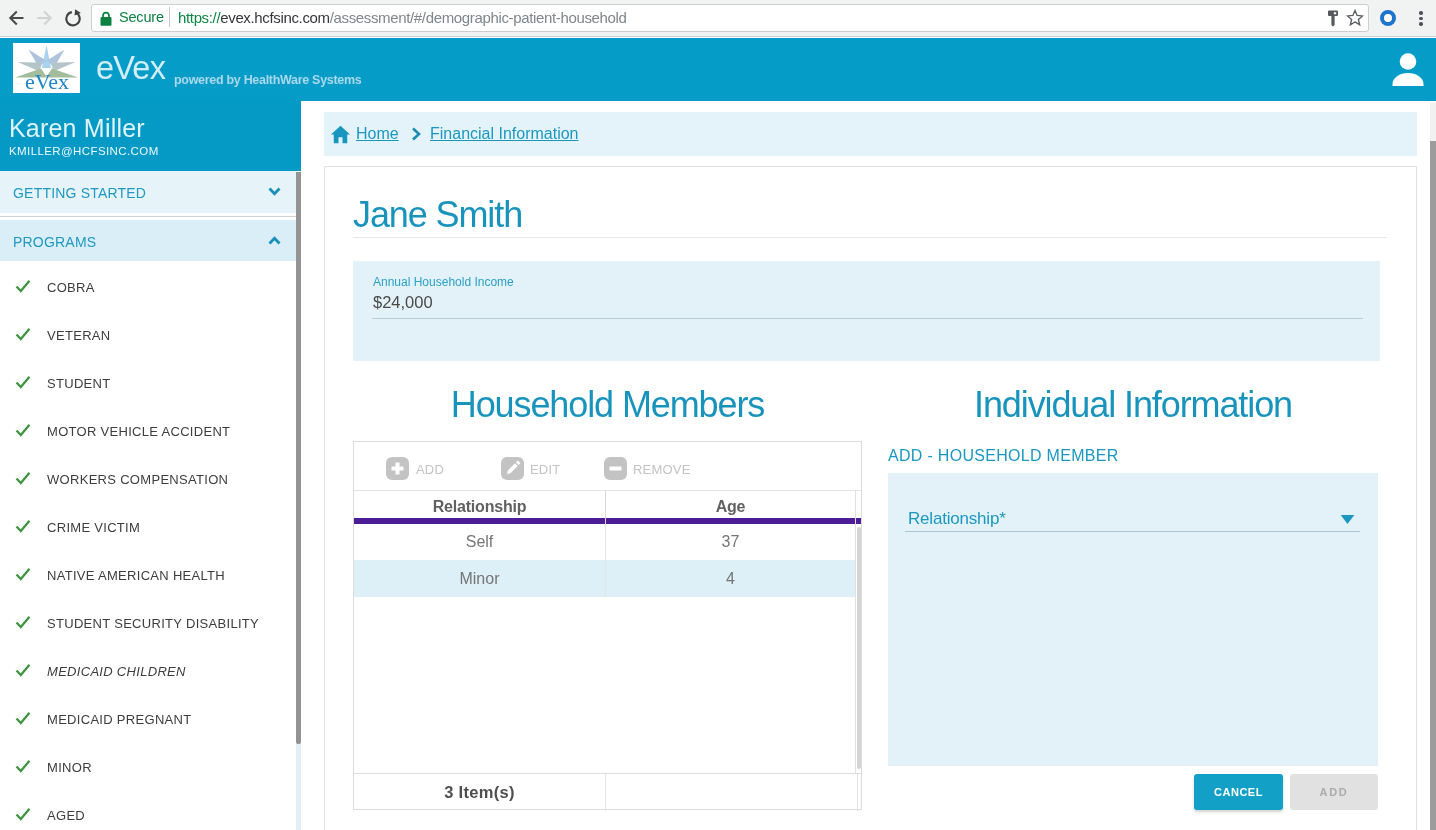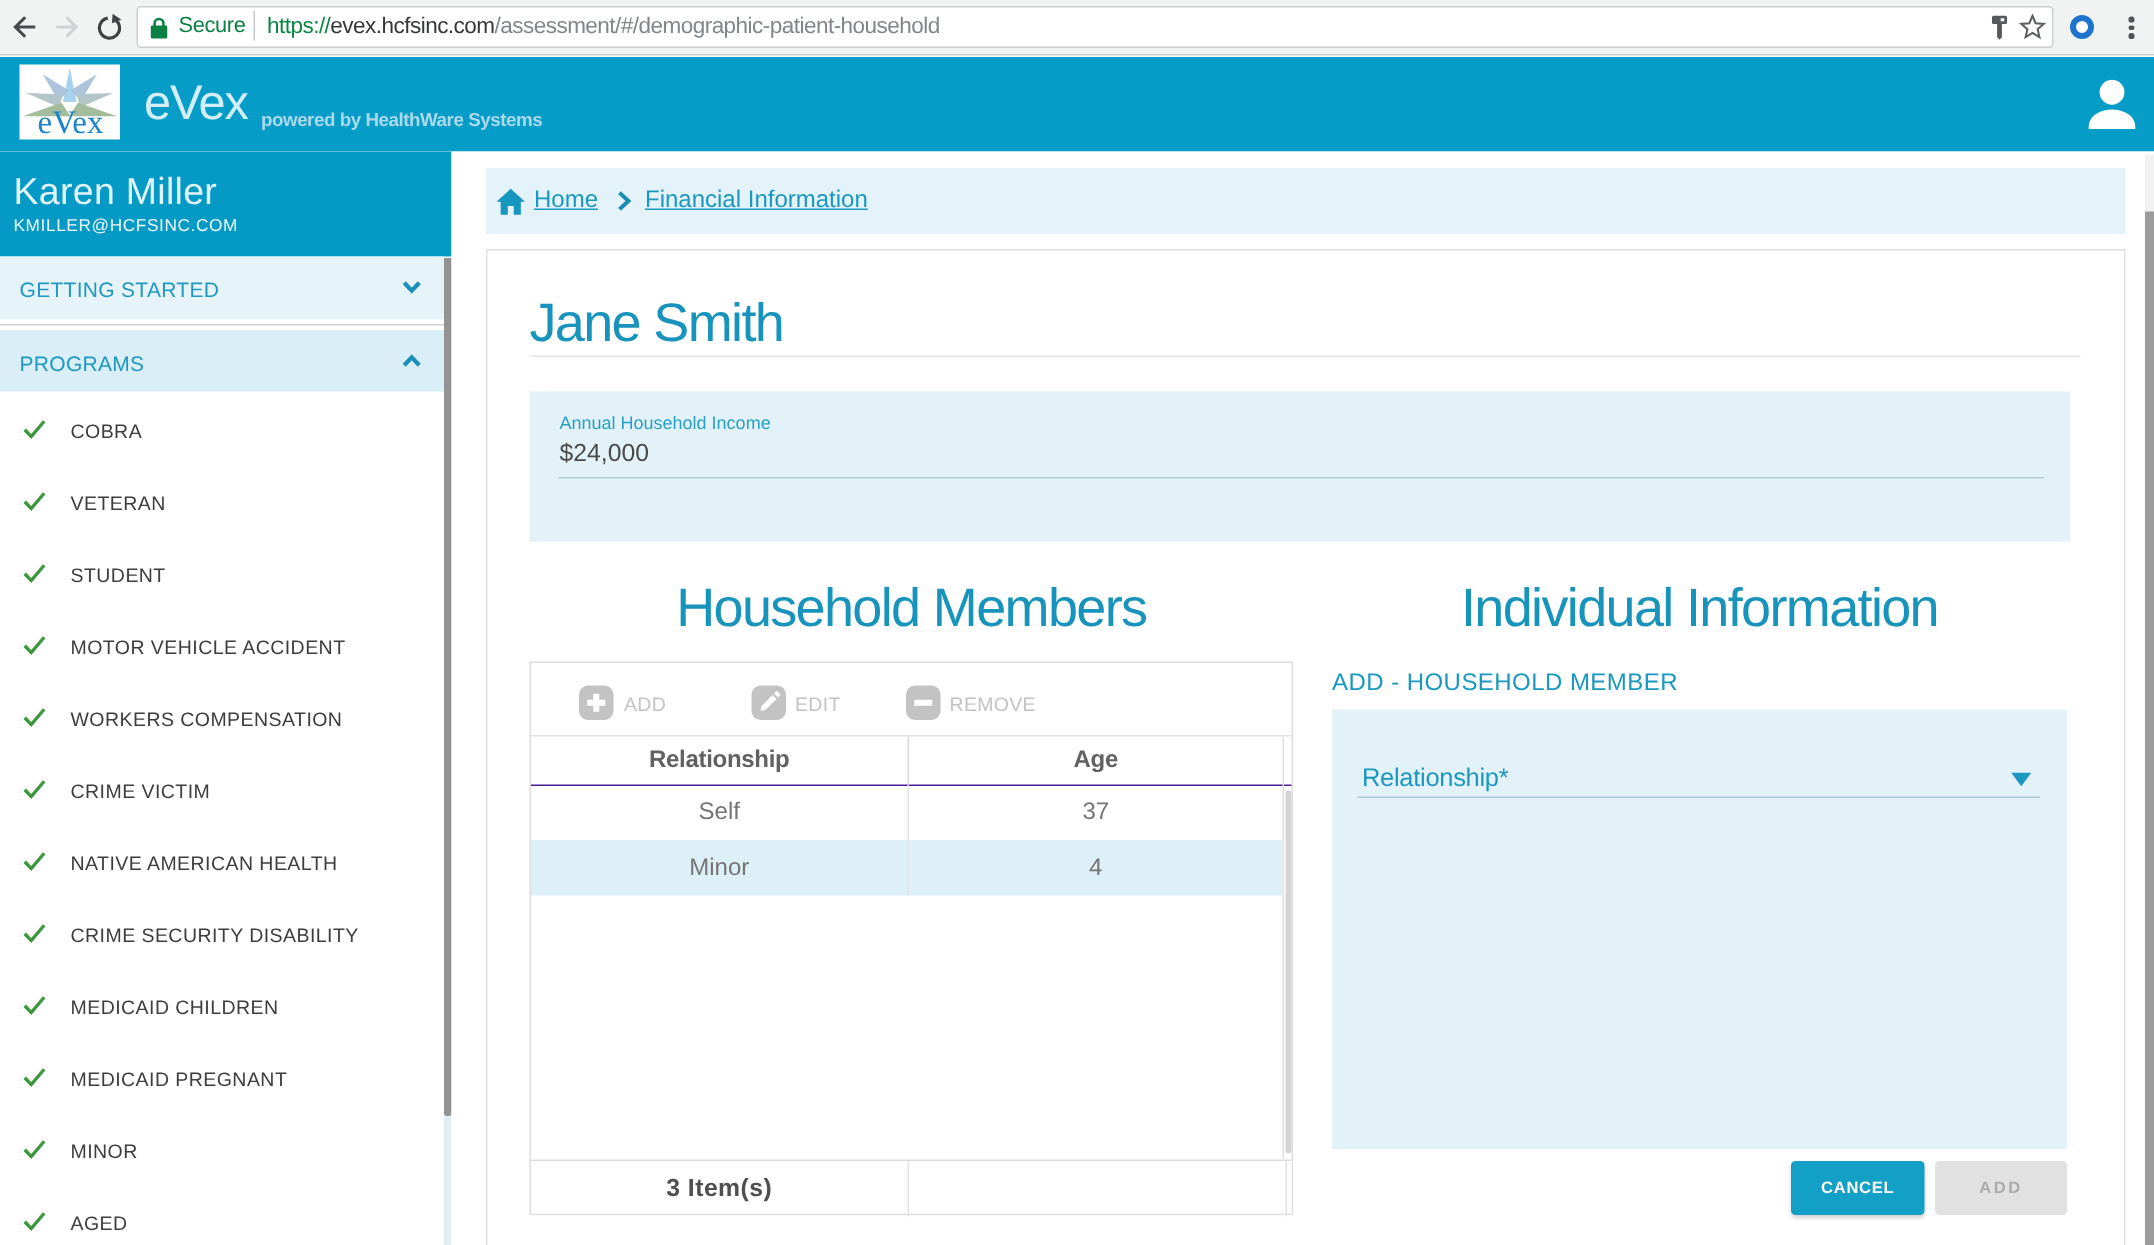--- a/index.html
+++ b/index.html
@@ -45,21 +45,21 @@
   #income { position:absolute; left:28px; top:94px; width:1027px; height:100px; background:#e3f2f9; }
   #income .lbl { position:absolute; left:20px; top:14px; font-size:12px; color:#29a0c6; }
   #income .val { position:absolute; left:20px; top:32px; font-size:16.5px; color:#4a4a4a; }
   #income .ul { position:absolute; left:19px; top:57px; width:991px; height:1px; background:#b9cdd6; }
 
   
   #tbl { position:absolute; left:28px; top:274px; width:509px; height:369px; border:1px solid #dcdcdc; background:#fff; }
   #tbl .toolbar { position:absolute; left:0; top:0; width:507px; height:49px; border-bottom:1px solid #e2e2e2; }
   .tbico { position:absolute; top:15px; width:23px; height:23px; background:#c3c3c3; border-radius:6px; }
   .tbtxt { position:absolute; top:20px; font-size:13px; color:#c3c3c3; letter-spacing:0.2px; }
-  #tbl .hrow { position:absolute; left:0; top:49px; width:507px; height:33px; border-bottom:1px solid #4c1d95; }
+  #tbl .hrow { position:absolute; left:0; top:49px; width:507px; height:33px; border-bottom:6px solid #4c1d95; }
   #tbl .hrow .c1 { position:absolute; left:0; top:0; width:252px; height:32px; border-right:1px solid #d8d8d8; text-align:center; line-height:32px; font-weight:bold; font-size:16px; letter-spacing:-0.2px; color:#616161; }
   #tbl .hrow .c2 { position:absolute; left:252px; top:0; width:249px; height:32px; text-align:center; line-height:32px; font-weight:bold; font-size:16px; letter-spacing:-0.2px; color:#616161; }
   .trow { position:absolute; left:0; width:501px; height:37px; }
   .trow .c1 { position:absolute; left:0; top:0; width:252px; height:37px; border-right:1px solid #e4e4e4; text-align:center; line-height:37px; font-size:16px; color:#757575; }
   .trow .c2 { position:absolute; left:252px; top:0; width:249px; height:37px; text-align:center; line-height:37px; font-size:16px; color:#757575; }
   #tbl .sbcol { position:absolute; left:501px; top:49px; width:6px; height:282px; border-left:1px solid #e0e0e0; }
   #tbl .sbthumb { position:absolute; left:502.5px; top:85px; width:4.5px; height:242px; background:#d4d4d4; border-radius:3px; }
   #tbl .frow { position:absolute; left:0; top:331px; width:507px; height:36px; border-top:1px solid #dcdcdc; background:#fff; }
   #tbl .frow .c1 { position:absolute; left:0; top:0; width:252px; height:37px; border-right:1px solid #e4e4e4; text-align:center; line-height:37px; font-weight:bold; font-size:16.5px; letter-spacing:0.3px; color:#4f4f4f; }
 
@@ -190,23 +190,23 @@
     <div class="sideitem" style="top:450px;">
         <svg width="16" height="14" viewBox="0 0 16 14">
           <path d="M1.5 7.5 L5.8 12 L14.5 1.8" fill="none" stroke="#3f9440" stroke-width="2.2"></path>
         </svg>
         <span class="txt">NATIVE AMERICAN HEALTH</span>
       </div>
     <div class="sideitem" style="top:498px;">
         <svg width="16" height="14" viewBox="0 0 16 14">
           <path d="M1.5 7.5 L5.8 12 L14.5 1.8" fill="none" stroke="#3f9440" stroke-width="2.2"></path>
         </svg>
-        <span class="txt">CRIME SECURITY DISABILITY</span>
-      </div>
-    <div class="sideitem" style="top:546px;">
+        <span class="txt">STUDENT SECURITY DISABILITY</span>
+      </div>
+    <div class="sideitem" style="top:546px;font-style:italic;">
         <svg width="16" height="14" viewBox="0 0 16 14">
           <path d="M1.5 7.5 L5.8 12 L14.5 1.8" fill="none" stroke="#3f9440" stroke-width="2.2"></path>
         </svg>
         <span class="txt">MEDICAID CHILDREN</span>
       </div>
     <div class="sideitem" style="top:594px;">
         <svg width="16" height="14" viewBox="0 0 16 14">
           <path d="M1.5 7.5 L5.8 12 L14.5 1.8" fill="none" stroke="#3f9440" stroke-width="2.2"></path>
         </svg>
         <span class="txt">MEDICAID PREGNANT</span>

